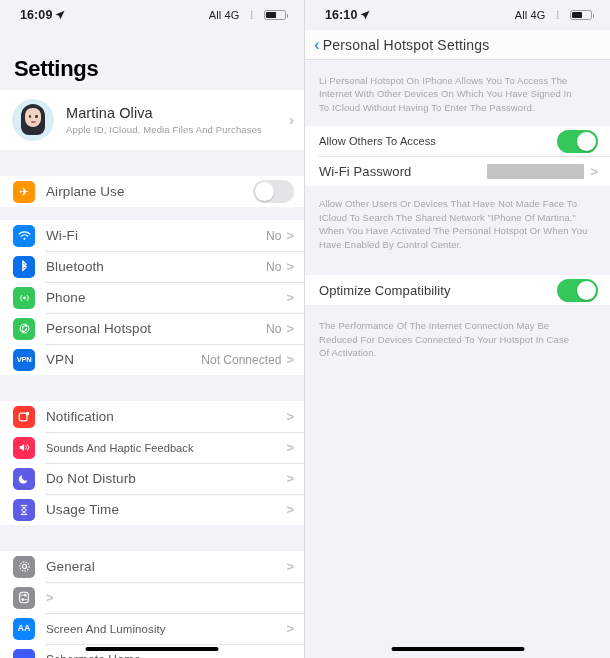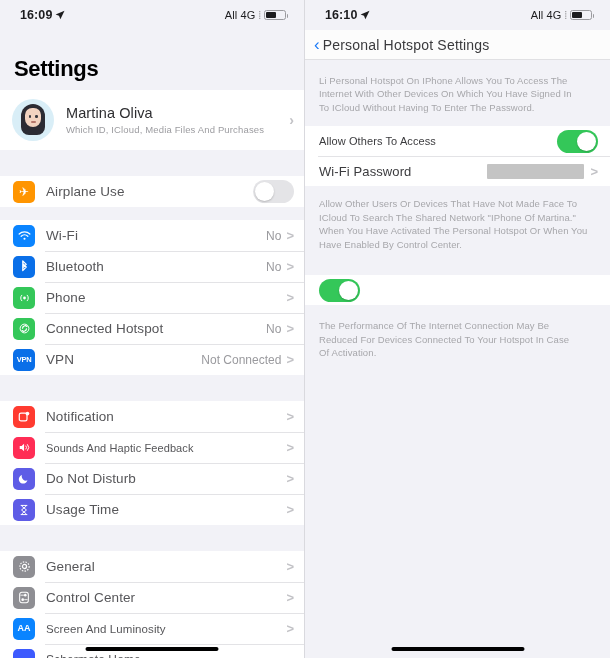--- a/index.html
+++ b/index.html
@@ -14,21 +14,21 @@
   .phone.left { border-right: 1px solid #d9d9de; }
 
   
   .statusbar {
     height: 30px; display: flex; align-items: center;
     justify-content: space-between; padding: 0 18px 0 20px;
     font-size: 12.5px; color: #1c1c1e; font-weight: 600;
     letter-spacing: .1px;
   }
   .sb-left { display: flex; align-items: center; gap: 3px; }
-  .sb-right { display: flex; align-items: center; gap: 3px; font-size: 11px; font-weight: 500; }
+  .sb-right { display: flex; align-items: center; gap: 11px; font-size: 11px; font-weight: 500; }
   .loc-arrow { display:inline-block; width:10px; height:10px; }
   .batt {
     width: 22px; height: 10px; border: 1px solid #9a9a9e;
     border-radius: 2.5px; position: relative; display:inline-block;
     padding: 1px;
   }
   .batt::after {
     content:""; position:absolute; right:-3px; top:3px;
     width:1.5px; height:4px; background:#9a9a9e; border-radius:0 1px 1px 0;
   }
@@ -155,21 +155,21 @@
       <div class="profile">
         <div class="avatar">
           <div class="av-hair"></div>
             <div class="av-face"></div>
           <div class="av-eye l"></div>
             <div class="av-eye r"></div>
             <div class="av-mouth"></div>
         </div>
         <div>
           <div class="p-name">Martina Oliva</div>
-          <div class="p-sub">Which ID, ICloud, Media Files And Purchases</div>
+          <div class="p-sub">Apple ID, ICloud, Media Files And Purchases</div>
         </div>
         <div class="p-chev">›</div>
       </div>
     </div>
 
     <div class="gap"></div>
 
     <div class="group">
       <div class="row">
         <span class="ico" style="background:#ff9500">✈</span>
@@ -216,21 +216,21 @@
         <span class="value"></span>
         <span class="chev">&gt;</span>
       </div>
       <div class="row">
         <span class="ico" style="background:#34c759">
           <svg width="13" height="13" viewBox="0 0 16 16">
               <path d="M11 5.5a3.2 3.2 0 00-5.4 2.2M5 10.5a3.2 3.2 0 005.4-2.2" stroke="#fff" stroke-width="1.5" fill="none" stroke-linecap="round"></path>
               <circle cx="8" cy="8" r="5.4" stroke="#fff" stroke-width="1.2" fill="none"></circle>
             </svg>
         </span>
-        <span class="label">Connected Hotspot</span>
+        <span class="label">Personal Hotspot</span>
         <span class="value">No</span>
         <span class="chev">&gt;</span>
       </div>
       <div class="row">
         <span class="ico" style="background:#0a6fe8;font-size:7.5px;font-weight:bold;letter-spacing:-.3px">VPN</span>
         <span class="label">VPN</span>
         <span class="value">Not Connected</span>
         <span class="chev">&gt;</span>
       </div>
     </div>
@@ -293,21 +293,20 @@
       </div>
       <div class="row">
         <span class="ico" style="background:#8e8e93">
           <svg width="12" height="13" viewBox="0 0 13 15">
               <rect x="1.5" y="1.5" width="10" height="12" rx="2.5" stroke="#fff" stroke-width="1.2" fill="none"></rect>
               <circle cx="8" cy="4.8" r="1.5" fill="#fff"></circle>
               <circle cx="5" cy="10" r="1.5" fill="#fff"></circle>
               <path d="M2.8 4.8h3.2M7.2 10h3" stroke="#fff" stroke-width="1" stroke-linecap="round"></path>
             </svg>
         </span>
-        <span class="label">Control Center</span>
         <span class="chev">&gt;</span>
       </div>
       <div class="row">
         <span class="ico" style="background:#0a84ff;font-size:9px;font-weight:bold">AA</span>
         <span class="label" style="font-size:11.5px">Screen And Luminosity</span>
         <span class="chev">&gt;</span>
       </div>
       <div class="row">
         <span class="ico" style="background:#3d5afe">
           
@@ -358,20 +357,21 @@
         <span class="label dark" style="font-size:13px">Wi-Fi Password</span>
         <span class="redact"></span>
         <span class="chev">&gt;</span>
       </div>
     </div>
 
     <div class="desc tall">Allow Other Users Or Devices That Have Not Made Face To ICloud To Search The Shared Network "IPhone Of Martina." When You Have Activated The Personal Hotspot Or When You Have Enabled By Control Center.</div>
 
     <div class="group">
       <div class="row noicon" style="min-height:30px;padding:0 12px 0 14px">
+        <span class="label dark" style="font-size:13px">Optimize Compatibility</span>
         <span class="toggle on">
             <span class="knob"></span>
           </span>
       </div>
     </div>
 
     <div class="desc">The Performance Of The Internet Connection May Be Reduced For Devices Connected To Your Hotspot In Case Of Activation.</div>
 
     <div class="home-ind"></div>
   </div>

